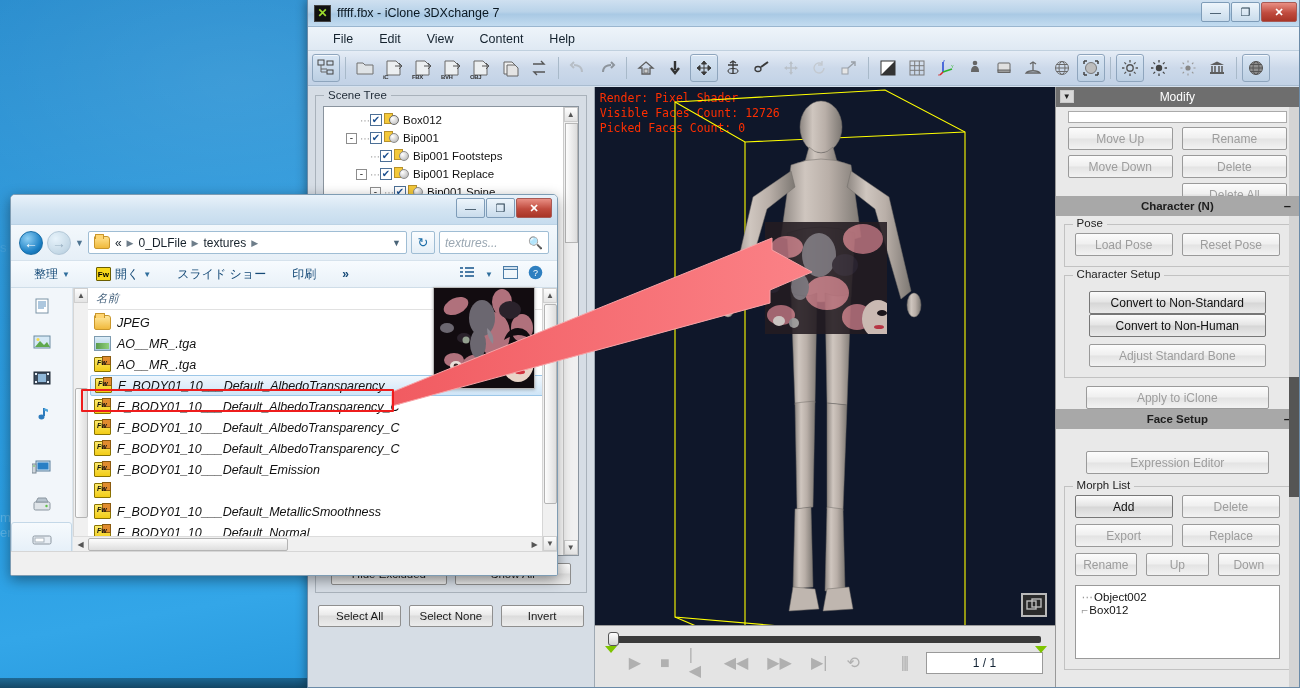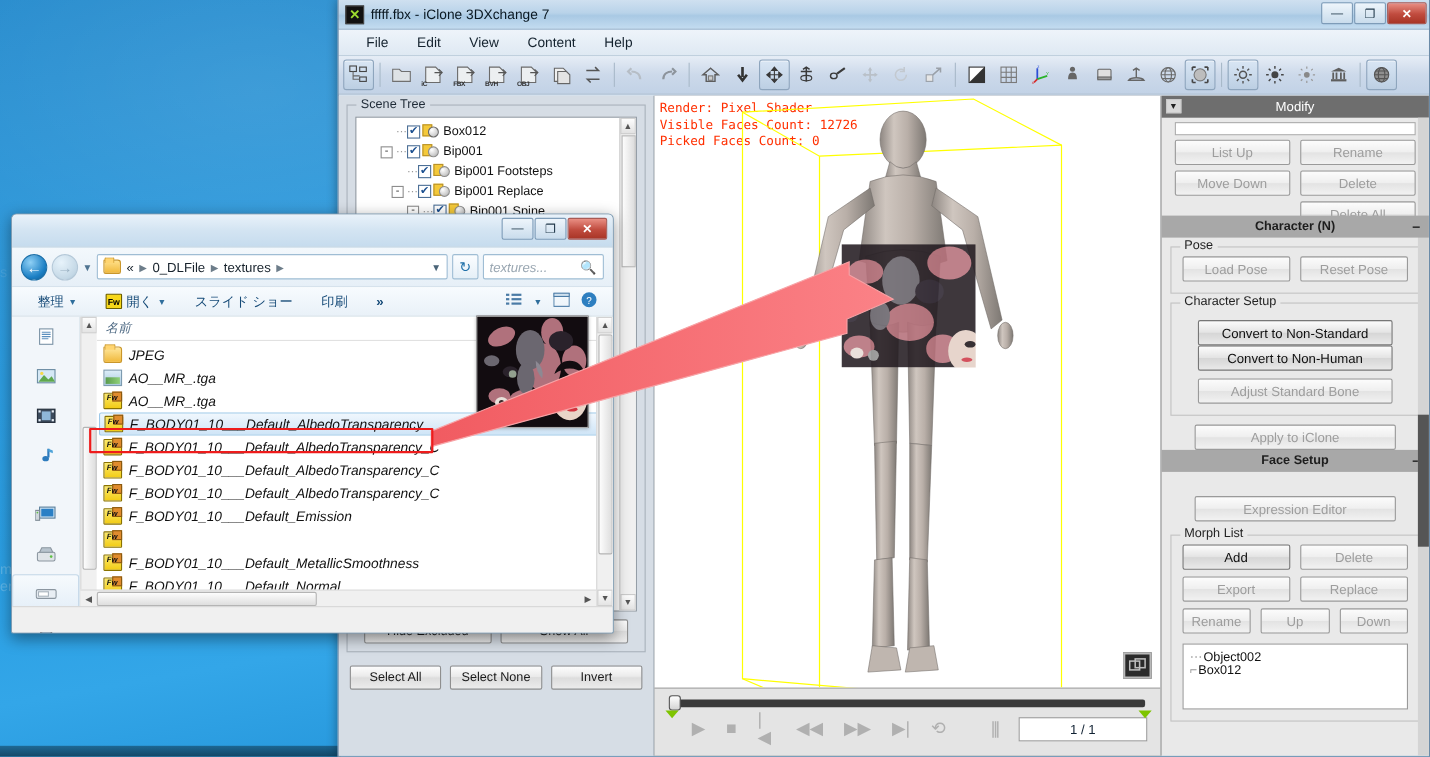--- a/index.html
+++ b/index.html
@@ -109,21 +109,21 @@
 
   .btnrow { display:flex; gap:8px; margin-top:7px; }
   .wbtn {
     flex:1; height:22px; border:1px solid #8f8f8f; border-radius:2px;
     background:linear-gradient(180deg,#fdfdfd,#eaeaea 45%,#dcdcdc 50%,#ececec);
     font-size:11.5px; color:#1a1a1a; display:flex;align-items:center;justify-content:center;
     font-family:"Liberation Sans",sans-serif;
   }
 
   
-  #viewport { flex:1; background:#ffffff; position:relative; overflow:hidden; }
+  #viewport { flex:1; background:#0f172a; position:relative; overflow:hidden; }
   #vp-info { position:absolute; left:5px; top:4px; color:#ff2f00; font-size:11.5px;
              font-family:"DejaVu Sans Mono", monospace; line-height:15px; white-space:nowrap; }
   #vp-corner { position:absolute; right:8px; bottom:8px; width:26px;height:24px;
       background:#2b2b2b; border:2px solid #b9b9b9; display:flex;align-items:center;justify-content:center; }
   #timeline { height:62px; background:#e4e4e4; border-top:1px solid #9a9a9a; padding:4px 6px; }
   .tl-track { position:relative; height:14px; margin:2px 4px 0 4px; }
   .tl-bar { position:absolute; left:6px; right:4px; top:4px; height:7px; background:#3a3a3a; border-radius:2px; }
   .tl-knob { position:absolute; left:3px; top:0; width:11px; height:14px; border:1px solid #555; border-radius:3px;
              background:linear-gradient(180deg,#fff,#d4d4d4); }
   .tl-mk { position:absolute; top:14px; width:0;height:0;border-left:6px solid transparent;
@@ -143,21 +143,21 @@
   .rbtn {
     height:23px;border:1px solid #9a9a9a;border-radius:2px;
     background:linear-gradient(180deg,#fcfcfc,#efefef 48%,#e3e3e3 52%,#f2f2f2);
     font-size:12px;color:#9d9d9d;display:flex;align-items:center;justify-content:center;
   }
   .rbtn.em { background:linear-gradient(180deg,#fcfcfc,#e4e4e4 48%,#d6d6d6 52%,#e9e9e9); border-color:#777; color:#111; }
   .fset { border:1px solid #c2c2c2; margin:8px; padding:8px 10px 10px 10px; position:relative; }
   .fset > .lg { position:absolute; top:-8px; left:8px; background:#e9e9e9; padding:0 4px; font-size:11.5px; color:#222; }
   .r2 { display:grid; grid-template-columns:1fr 1fr; gap:9px; }
   .r3 { display:grid; grid-template-columns:1fr 1fr 1fr; gap:9px; }
-  #morphlist { background:#fff; border:1px solid #9a9a9a; height:60px; margin-top:9px; padding:4px 6px; font-size:11.5px; }
+  #morphlist { background:#fff; border:1px solid #9a9a9a; height:74px; margin-top:9px; padding:4px 6px; font-size:11.5px; }
   #morphlist div { white-space:nowrap; color:#111; }
   #morphlist .lead { color:#999; letter-spacing:1px; }
   .rscroll { position:absolute; right:0; top:20px; width:10px; bottom:0; background:#d4d4d4; }
   .rscroll .th { position:absolute; right:0; top:270px; width:10px; height:120px; background:#555; }
 
   
   #explorer {
     position:absolute; left:10px; top:194px; width:548px; height:382px;
     border:1px solid #7e9cb3; border-radius:5px 5px 2px 2px;
     background:#f0f0f0;
@@ -654,21 +654,21 @@
 
     <div id="right-panel">
       <div class="rhdr">
         <span class="lbtn">▼</span>
         <span>Modify</span>
       </div>
 
       <div style="padding:4px 12px 0 12px;">
         <div style="height:12px;border:1px solid #aaa;background:#fff;margin-bottom:4px;"></div>
         <div class="r2">
-          <div class="rbtn">List Up</div>
+          <div class="rbtn">Move Up</div>
           <div class="rbtn">Rename</div>
         </div>
         <div class="r2" style="margin-top:5px;">
           <div class="rbtn">Move Down</div>
           <div class="rbtn">Delete</div>
         </div>
         <div class="r2" style="margin-top:5px;">
           <div></div>
           <div class="rbtn">Delete All</div>
         </div>

